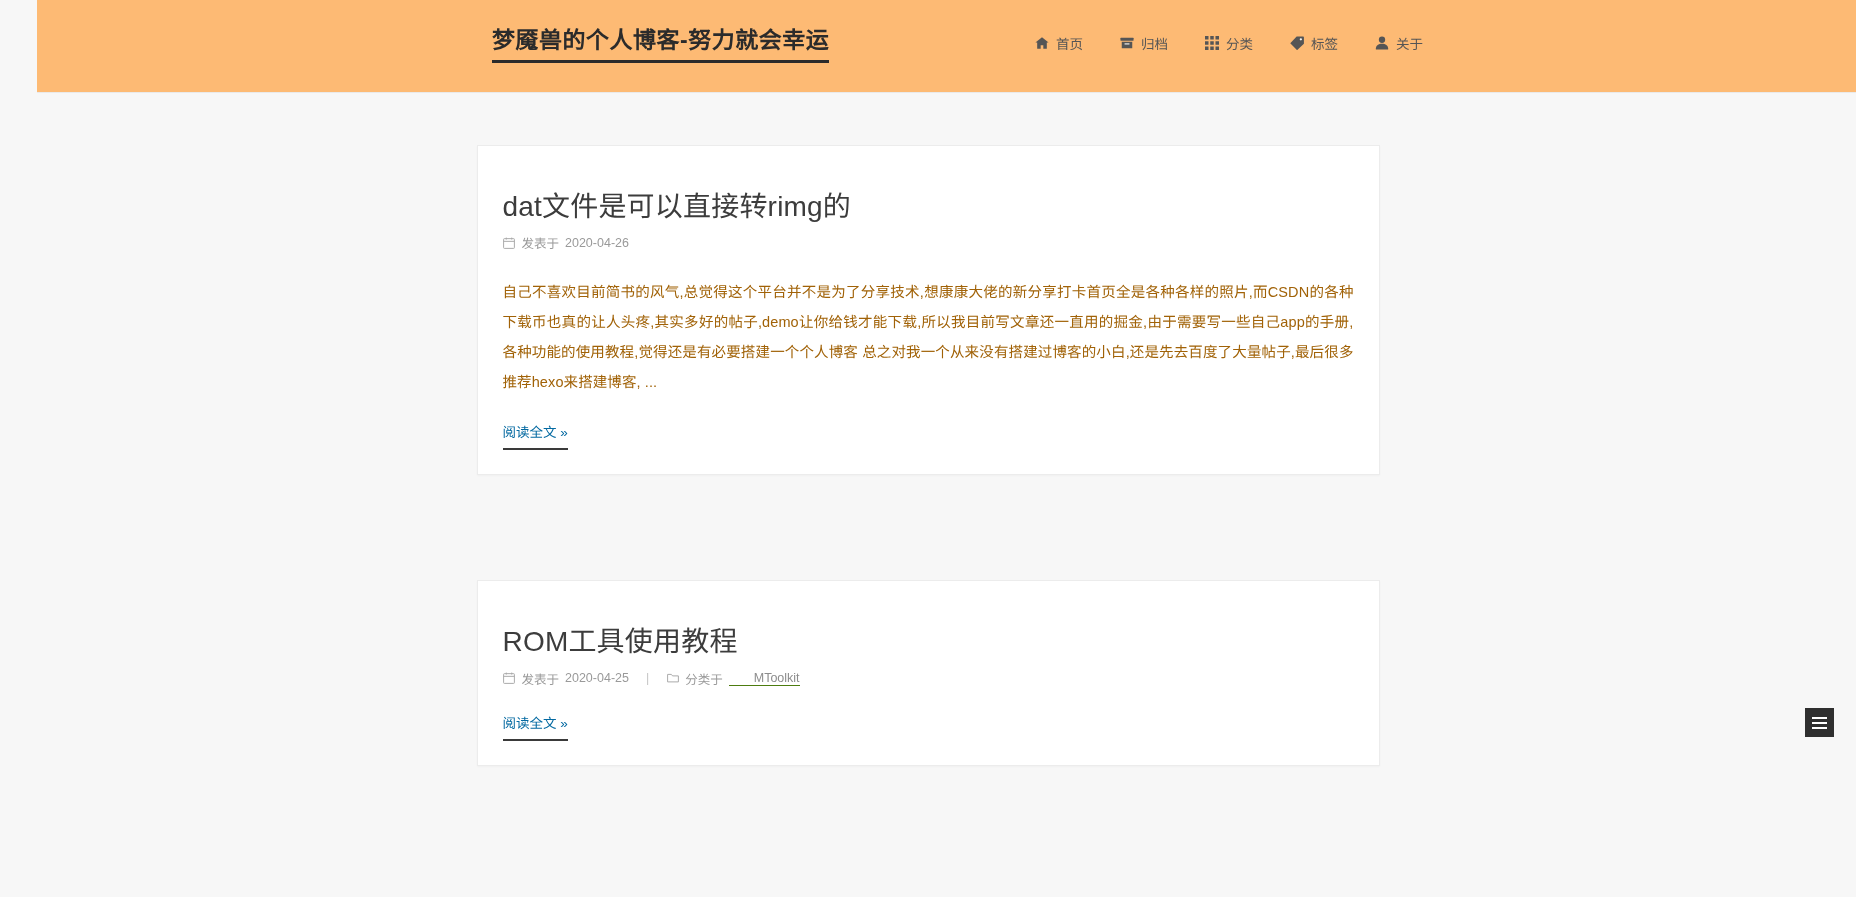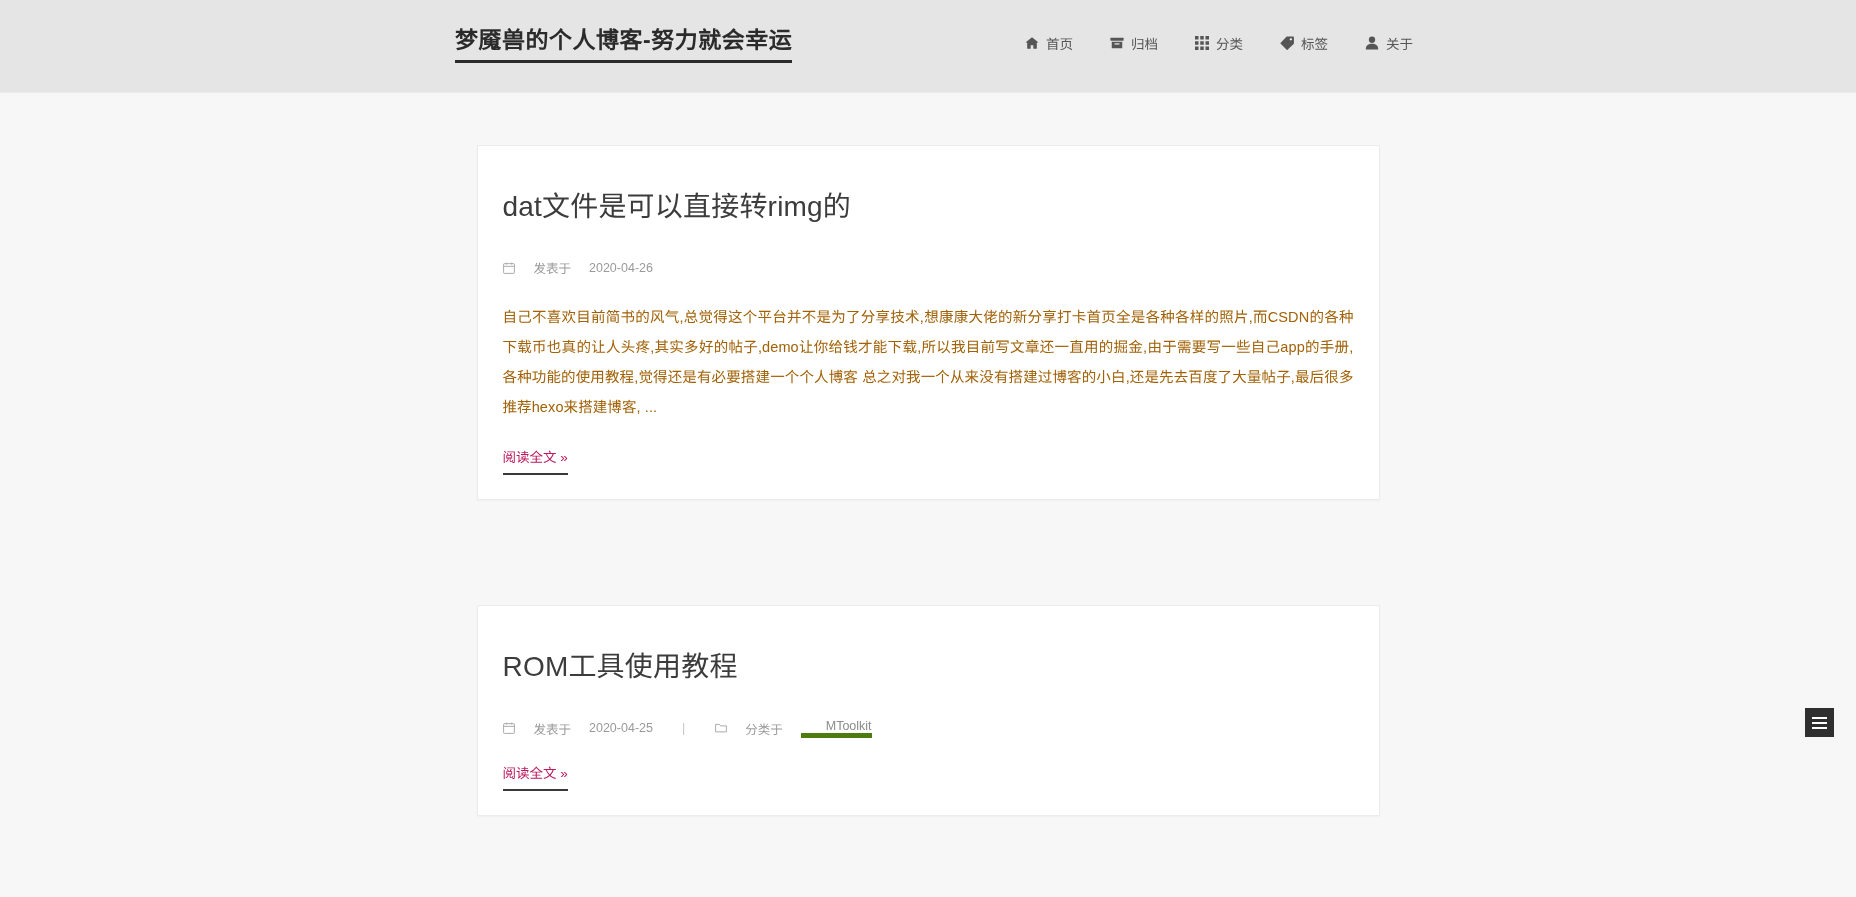--- a/index.html
+++ b/index.html
@@ -13,42 +13,43 @@
   body {
     width: 1856px;
     min-height: 897px;
     overflow: hidden;
     position: relative;
   }
 
   
   .site-header {
     height: 93px;
-    background: #e5e5e5;
+    background: #fdba74;
     border-bottom: 1px solid #eaeaea;
     display: flex;
     align-items: center;
     position: relative;
+    margin-left: 37px;
   }
   .site-title {
     position: absolute;
     left: 455px;
     top: 28px;
     font-size: 23px;
     font-weight: bold;
     color: #2b2b2b;
     letter-spacing: 0.5px;
     white-space: nowrap;
     padding-bottom: 7px;
     border-bottom: 3px solid #2b2b2b;
     line-height: 1.1;
   }
   .main-nav {
     position: absolute;
-    left: 1024px;
+    left: 997px;
     top: 33px;
     display: flex;
     align-items: center;
     gap: 36px;
   }
   .nav-item {
     display: flex;
     align-items: center;
     gap: 7px;
     font-size: 13.5px;
@@ -85,56 +86,56 @@
   .post-inner { padding: 0 25px 0 25px; }
   .post-title {
     margin: 0 0 0 0;
     font-size: 28px;
     font-weight: normal;
     color: #3c3c3c;
     line-height: 1.3;
     letter-spacing: 0.2px;
   }
   .post-meta {
-    margin-top: 33px;
+    margin-top: 8px;
     display: flex;
     align-items: center;
     font-size: 12.5px;
     color: #9a9a9a;
-    gap: 18px;
+    gap: 6px;
   }
   .meta-icon {
     display: inline-flex;
     align-items: center;
     justify-content: center;
     width: 13px;
     height: 13px;
     color: #a9a9a9;
   }
   .meta-sep { margin: 0 11px; color: #c6c6c6; }
   .meta-link {
     color: #8c8c8c;
     text-decoration: none;
-    border-bottom: 5px solid #4d7c0f;
+    border-bottom: 1px solid #4d7c0f;
     cursor: pointer;
     padding-left: 25px;
   }
   .post-excerpt {
     margin-top: 26px;
     font-size: 14.5px;
     line-height: 2.05;
     color: #a16207;
     text-align: justify;
     letter-spacing: 0.1px;
   }
   .read-more-wrap { margin-top: 24px; padding-bottom: 24px; }
   .read-more {
     display: inline-block;
     font-size: 13.5px;
-    color: #be185d;
+    color: #0369a1;
     text-decoration: none;
     padding-bottom: 7px;
     border-bottom: 2px solid #3a3a3a;
     cursor: pointer;
   }
 
   
   .side-toggle {
     position: fixed;
     right: 22px;

